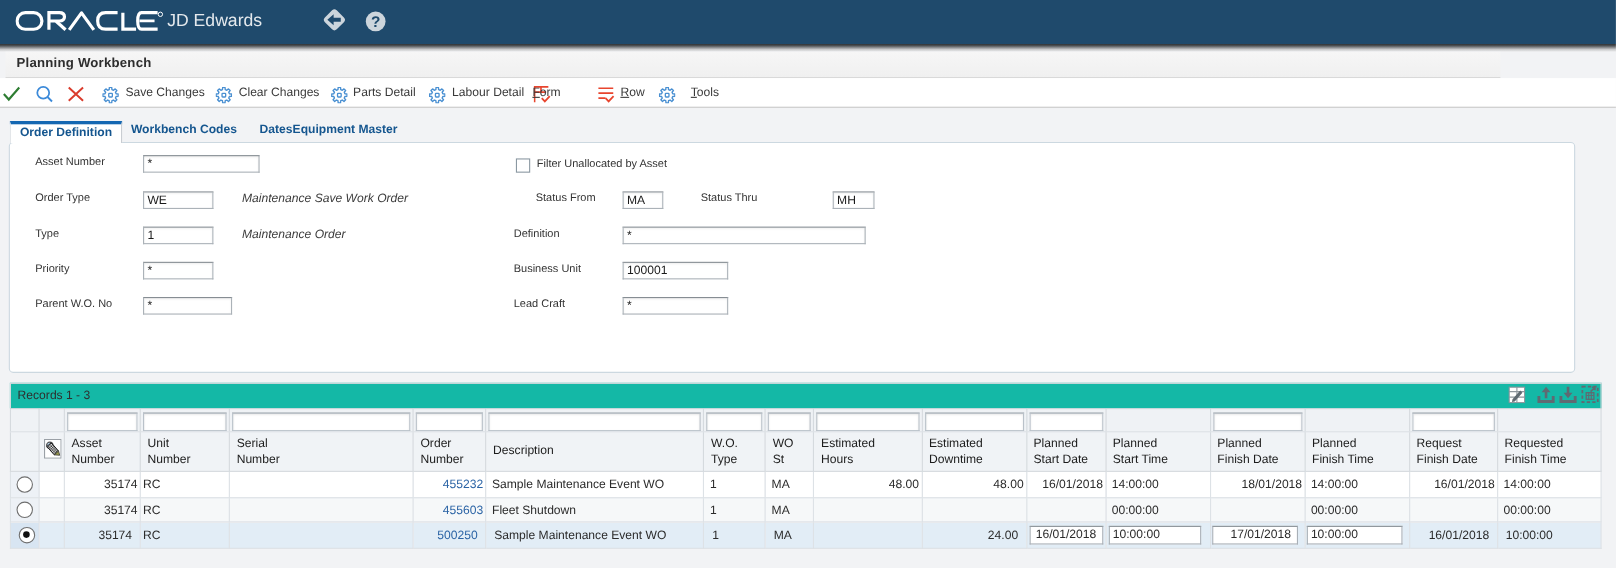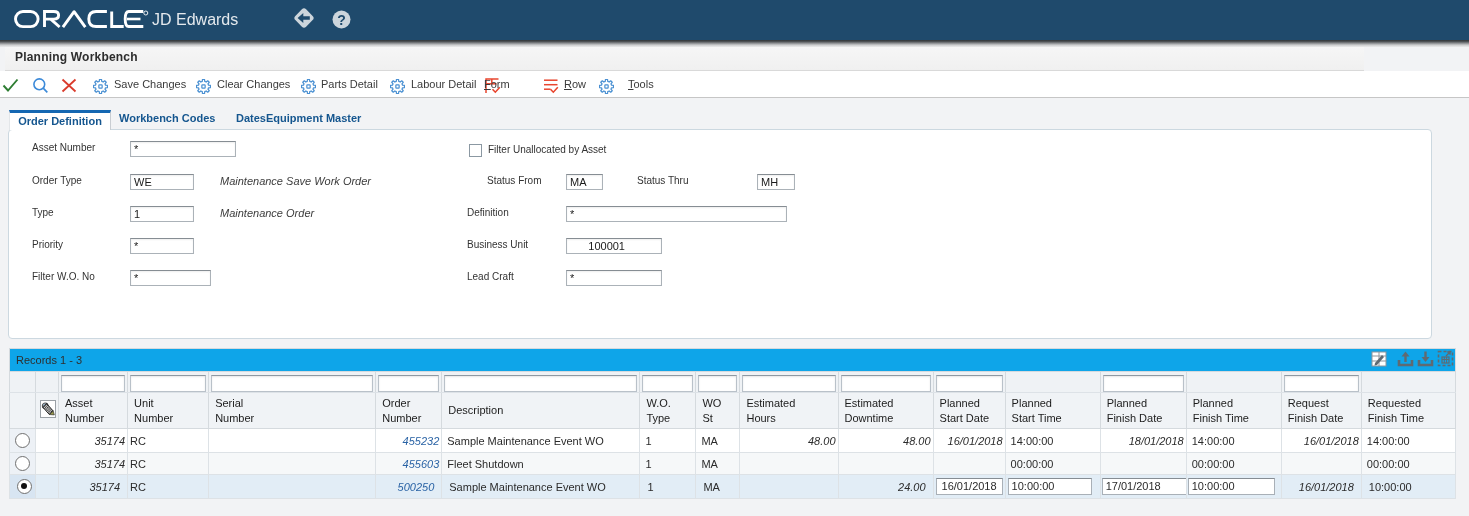--- a/index.html
+++ b/index.html
@@ -17,34 +17,34 @@
 .tabtxt{font-size:11px;font-weight:bold;color:#15568f;}
 #tab-active{left:9px;top:110px;width:100px;height:17px;background:#fff;border-top:3px solid #1467b2;border-right:1px solid #c9cdd2;border-left:1px solid #e3e6e9;text-align:center;}
 #tab-active span{position:relative;top:-2.5px;}
 #panel{left:8px;top:129px;width:1422px;height:208px;background:#fff;border:1px solid #ccd8e0;border-radius:4px;}
 .flabel{position:absolute;font-size:10px;color:#333;}
 .fit{position:absolute;font-size:11px;font-style:italic;color:#3c3c3c;}
 .inp{position:absolute;box-sizing:border-box;height:16px;line-height:15px;background:#fff;border:1px solid #abb2b8;border-top-color:#868d93;box-shadow:inset 0 1px 2px rgba(0,0,0,0.07);font-family:"Liberation Sans",sans-serif;font-size:11px;color:#1a1a1a;padding:0 3px;margin:0;}
 #fuchk{left:469px;top:144px;width:13px;height:13px;background:#fff;border:1px solid #8b98a2;box-sizing:border-box;}
 
 #grid{left:9px;top:348px;width:1447px;}
-#recbar{position:relative;height:22px;background:#0ea5e9;border:1px solid #d5dade;border-bottom:none;font-size:11px;color:#2f2f2f;}
+#recbar{position:relative;height:22px;background:#14b8a6;border:1px solid #d5dade;border-bottom:none;font-size:11px;color:#2f2f2f;}
 #recbar span{position:absolute;left:6px;top:5px;}
 table{border-collapse:collapse;table-layout:fixed;width:1447px;}
 td{padding:0;overflow:hidden;white-space:nowrap;font-size:11px;color:#2b2b2b;}
 tr.frow td{height:20px;background:#eff2f5;border:1px solid #d5dade;border-bottom:1px solid #dde2e7;}
 tr.hrow td{height:35px;background:#f0f3f6;border:1px solid #d5dade;border-top:none;font-size:11px;color:#1c1c1c;line-height:15px;vertical-align:middle;padding-left:6px;}
 tr.r td{border:1px solid #dde2e6;border-top:none;height:23px;vertical-align:middle;padding:0 5px;}
 tr.r1 td{background:#fff;}
 tr.r2 td{background:#f6f8f9;height:21px;}
 tr.r3 td{background:#e2edf6;height:23px;padding:0 7px;}
 tr.r1 td.c0,tr.r2 td.c0{background:#edf1f6;}
 tr.r3 td.c0{background:#d8e5f2;}
 td.num{text-align:right;}
-tr.r td.num{padding-right:2px;font-style:italic;}
+tr.r td.num{padding-right:2px;}
 tr.r3 td.num{padding-right:7px;}
 a.lnk{color:#2a63a5;text-decoration:none;}
 .finp{box-sizing:border-box;width:calc(100% - 4px);height:17px;margin:3px 1px 0 2px;background:#fff;border:1px solid #b9c1c9;border-top-color:#8f99a2;box-shadow:inset 0 1px 2px rgba(0,0,0,0.1);display:block;}
 .ginp{box-sizing:border-box;height:17px;background:#fff;border:1px solid #a9b0b7;border-top-color:#868d93;font-size:11px;line-height:15px;padding:0 3px;}
 .radio{width:13px;height:13px;border:1px solid #707070;border-radius:50%;background:#fff;margin:0 auto;position:relative;}
 .radio.sel:after{content:"";position:absolute;left:2.5px;top:2.5px;width:6px;height:6px;border-radius:50%;background:#111;}
 .icon{position:absolute;}
 </style></head>
 <body>
 <div id="page">
@@ -135,32 +135,32 @@
 <div class="flabel" style="left:32px;top:142px">Asset Number</div>
 <div class="inp" style="left:130px;top:141px;width:106px;">*</div>
 <div class="flabel" style="left:32px;top:175px">Order Type</div>
 <div class="inp" style="left:130px;top:174px;width:64px;">WE</div>
 <div class="fit" style="left:220px;top:175px">Maintenance Save Work Order</div>
 <div class="flabel" style="left:32px;top:207px">Type</div>
 <div class="inp" style="left:130px;top:206px;width:64px;">1</div>
 <div class="fit" style="left:220px;top:207px">Maintenance Order</div>
 <div class="flabel" style="left:32px;top:239px">Priority</div>
 <div class="inp" style="left:130px;top:238px;width:64px;">*</div>
-<div class="flabel" style="left:32px;top:271px">Filter W.O. No</div>
+<div class="flabel" style="left:32px;top:271px">Parent W.O. No</div>
 <div class="inp" style="left:130px;top:270px;width:81px;">*</div>
 <div id="fuchk" class="abs"></div>
 <div class="flabel" style="left:488px;top:144px">Filter Unallocated by Asset</div>
 <div class="flabel" style="left:487px;top:175px">Status From</div>
 <div class="inp" style="left:566px;top:174px;width:37px;">MA</div>
 <div class="flabel" style="left:637px;top:175px">Status Thru</div>
 <div class="inp" style="left:729px;top:174px;width:38px;margin-left:28px;">MH</div>
 <div class="flabel" style="left:467px;top:207px">Definition</div>
 <div class="inp" style="left:566px;top:206px;width:221px;">*</div>
 <div class="flabel" style="left:467px;top:239px">Business Unit</div>
-<div class="inp" style="left:566px;top:238px;width:96px;text-align:right;padding-right:36px;">100001</div>
+<div class="inp" style="left:566px;top:238px;width:96px;text-align:left;padding-right:20px;">100001</div>
 <div class="flabel" style="left:467px;top:271px">Lead Craft</div>
 <div class="inp" style="left:566px;top:270px;width:96px;">*</div>
 
 <div id="grid" class="abs">
 <div id="recbar">
         <span>Records 1 - 3</span>
       </div>
 <table>
 <colgroup>
           <col style="width:26px">
@@ -312,21 +312,21 @@
             <td>MA</td>
             <td class="num"></td>
             <td class="num">24.00</td>
             <td style="padding:0 2px;">
               <div class="ginp" style="text-align:right;padding-right:5px;">16/01/2018</div>
             </td>
             <td style="padding:0 2px;">
               <div class="ginp" style="width:84px;">10:00:00</div>
             </td>
             <td style="padding:0 1px;">
-              <div class="ginp" style="width:98px;padding-right:5px;">17/01/2018</div>
+              <div class="ginp" style="text-align:right;width:78px;padding-right:5px;">17/01/2018</div>
             </td>
             <td style="padding:0 1px;">
               <div class="ginp" style="width:87px;">10:00:00</div>
             </td>
             <td class="num">16/01/2018</td>
             <td>10:00:00</td>
           </tr>
 </tbody>
       </table>
 </div>

